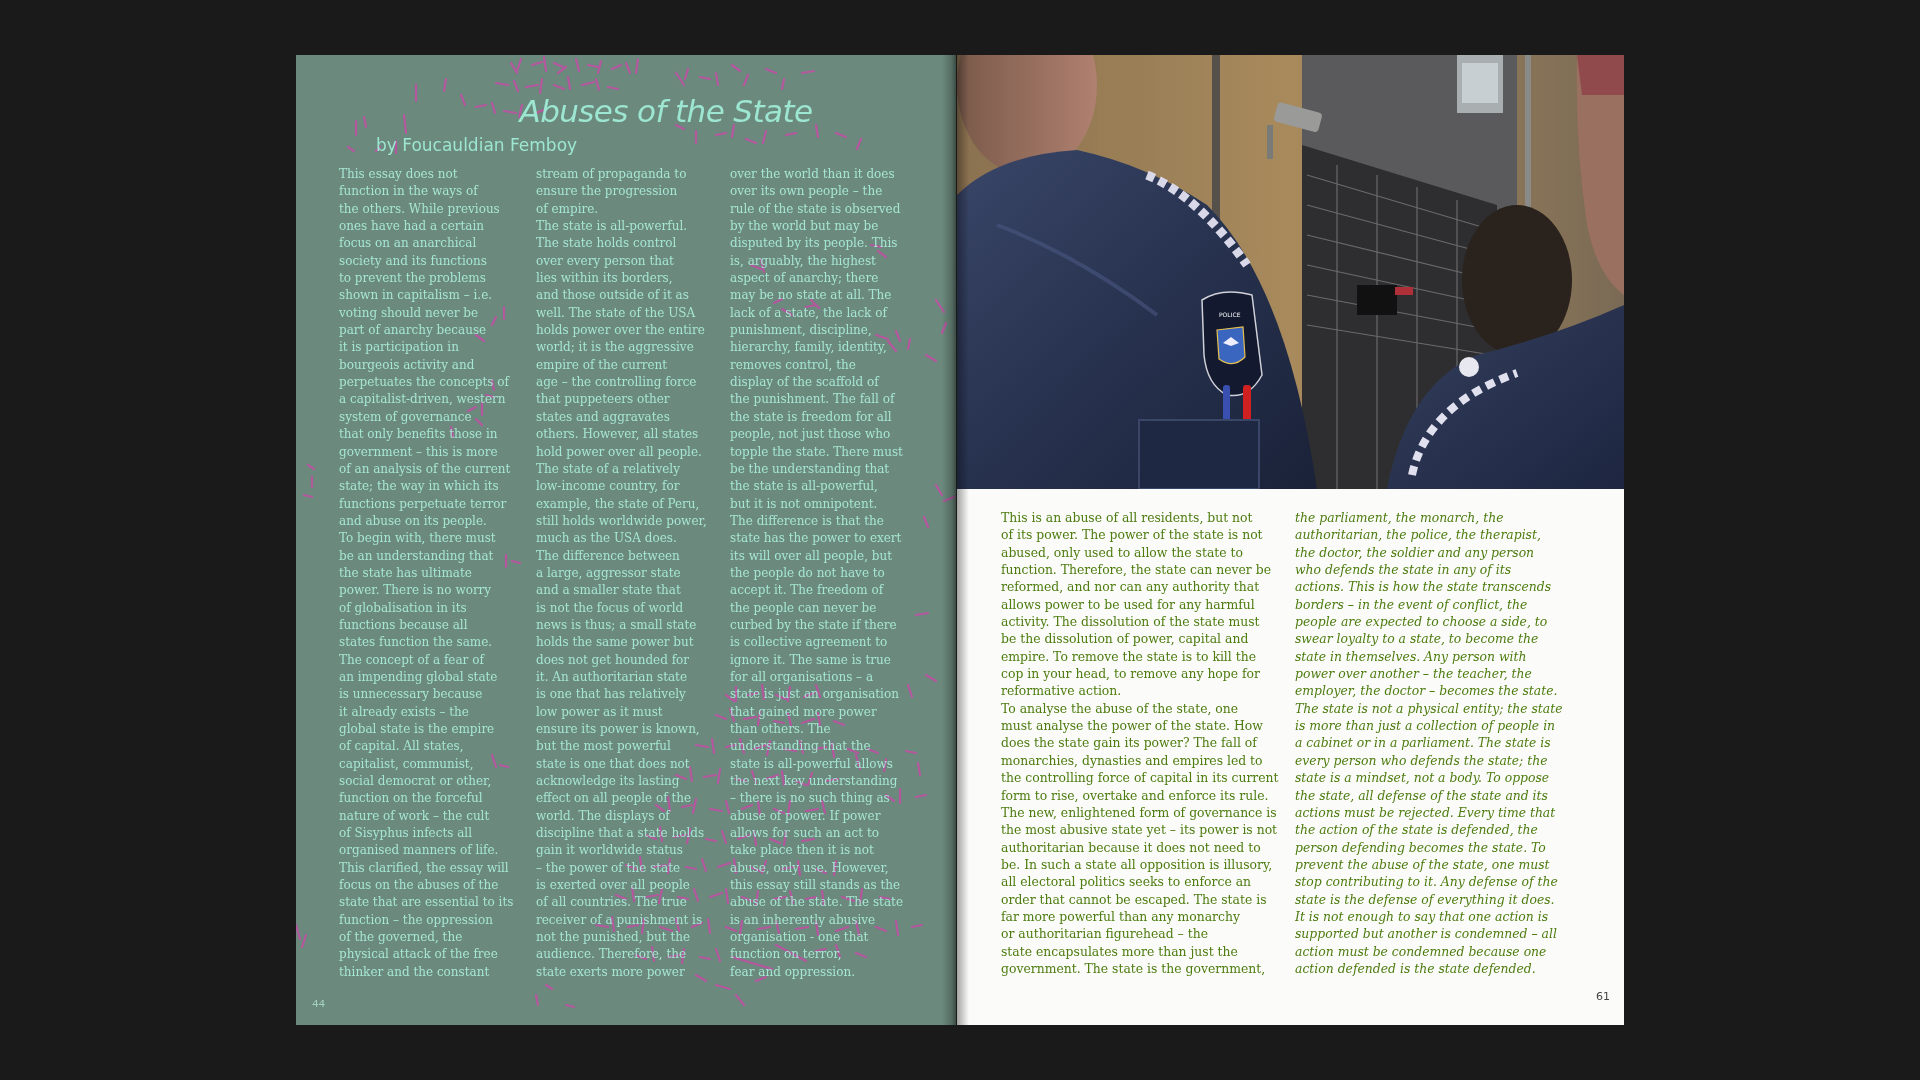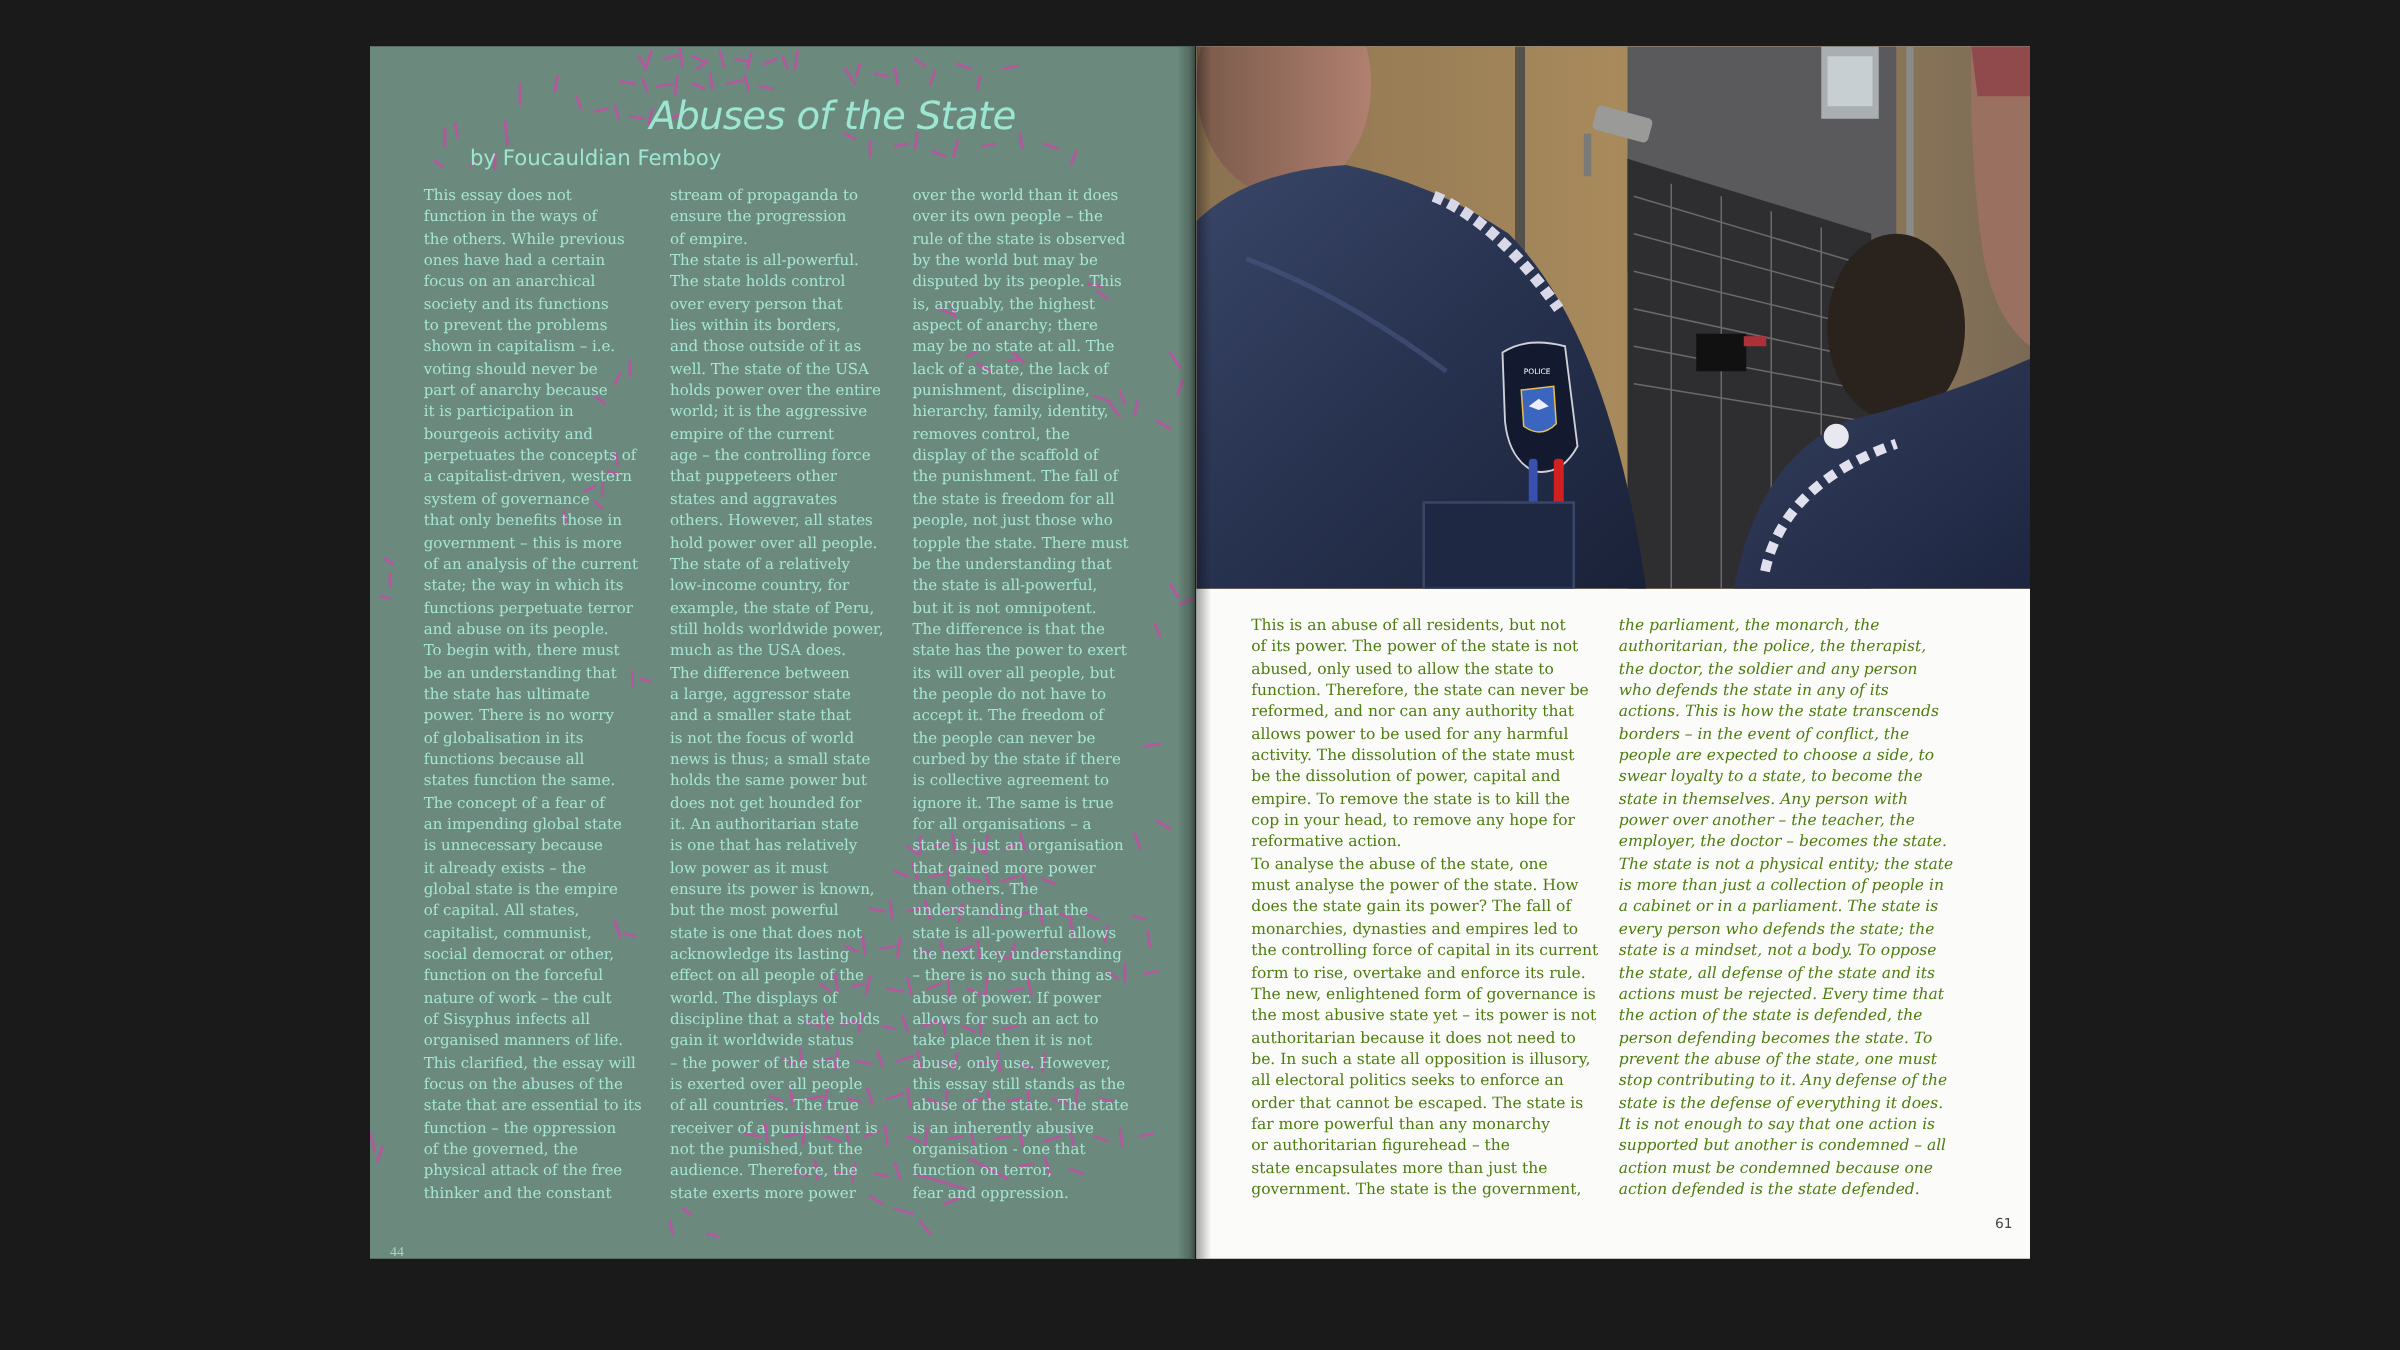--- a/index.html
+++ b/index.html
@@ -5,21 +5,21 @@
     html, body { margin: 0; padding: 0; }
     body {
       width: 1920px; height: 1080px;
       background: #1a1a1a;
       position: relative;
       overflow: hidden;
       font-family: "DejaVu Serif", serif;
     }
     .spread {
       position: absolute;
-      left: 296px; top: 37px;
+      left: 296px; top: 55px;
       width: 1328px; height: 970px;
     }
     
     .page-left {
       position: absolute; left: 0; top: 0;
       width: 660px; height: 970px;
       background: #6b897c;
       overflow: hidden;
     }
     .page-left::after {
@@ -51,22 +51,22 @@
       font-size: 12px;
       line-height: 17.35px;
       color: #a6e6d4;
       white-space: pre-line;
     }
     .col-left.c1 { left: 43px; }
     .col-left.c2 { left: 240px; }
     .col-left.c3 { left: 434px; }
     .folio-left {
       position: absolute; left: 16px; top: 943px;
-      font-family: Liberation Serif, serif;
-      font-size: 11px; color: #a6d4c4; margin-top: 16px;
+      font-family: Liberation Mono, monospace;
+      font-size: 11px; color: #a6d4c4;
     }
     
     .page-right {
       position: absolute; left: 661px; top: 0;
       width: 667px; height: 970px;
       background: #fbfbf9;
       overflow: hidden;
     }
     .page-right::before {
       content: ""; position: absolute; left: 0; top: 0;

